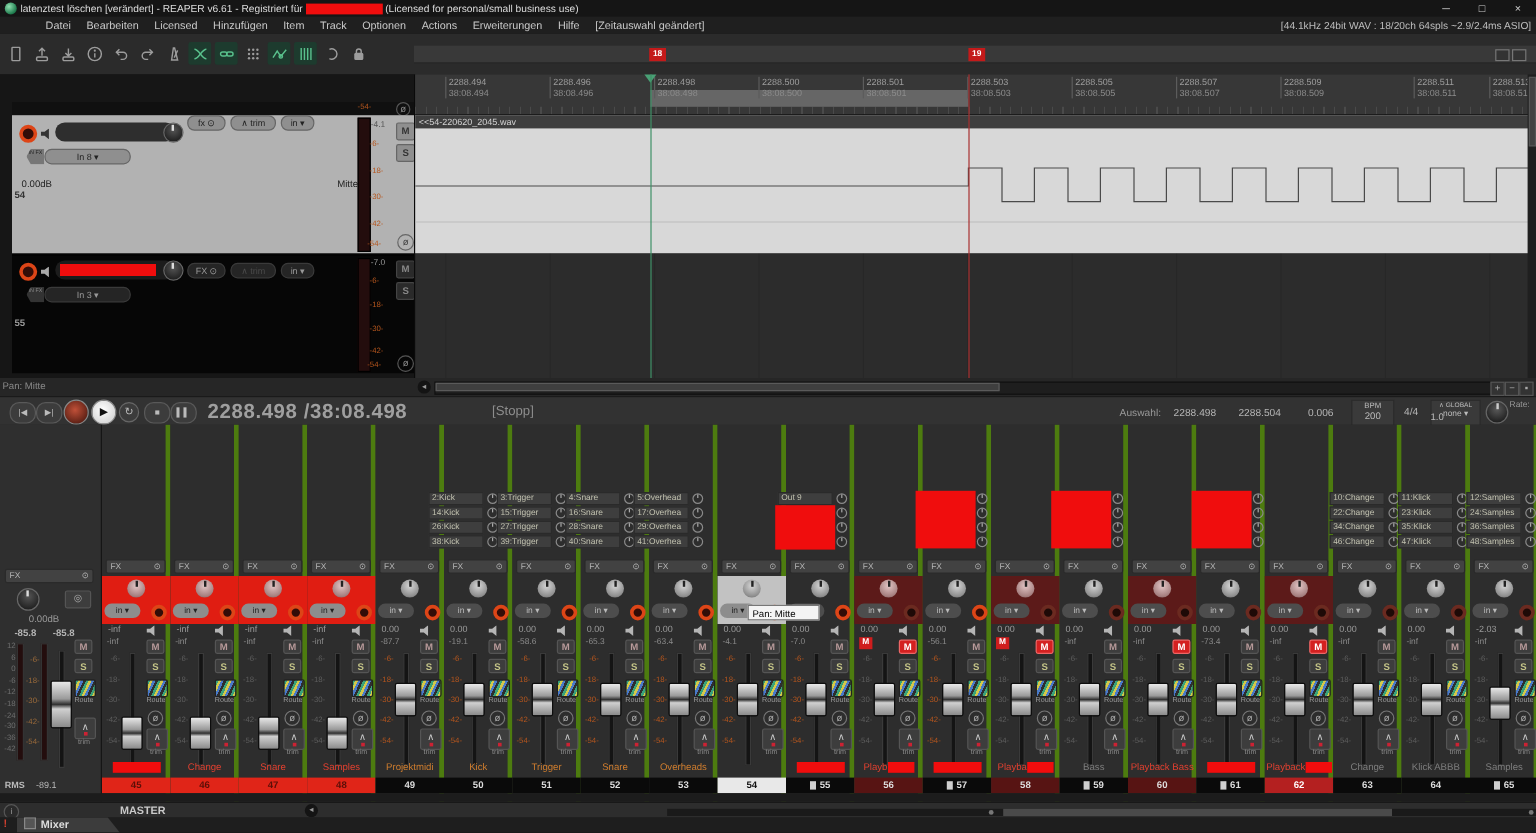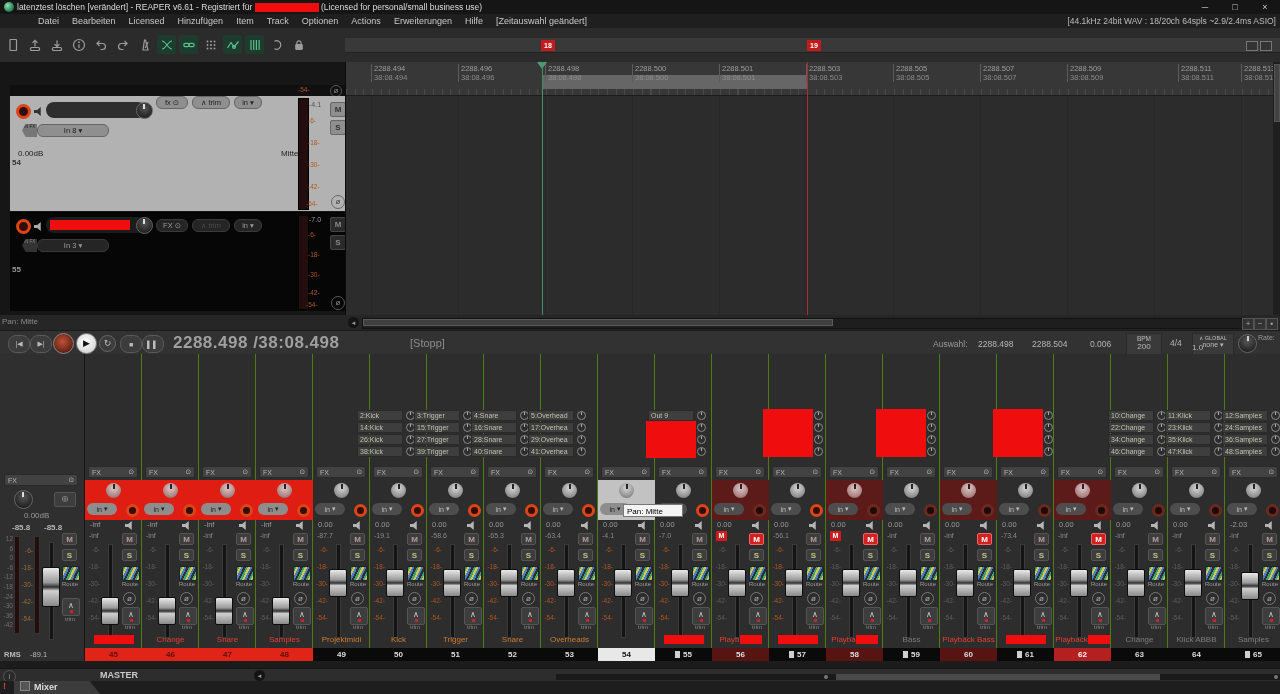--- a/index.html
+++ b/index.html
@@ -89,21 +89,21 @@
   #transport{position:absolute;left:0;top:330px;width:1280px;height:24px;background:#323232;border-top:1px solid #1a1a1a;border-bottom:1px solid #161616;}
   .tbtn{position:absolute;top:4px;height:16px;background:#3c3c3c;border:1px solid #595959;border-radius:8px;color:#bbb;
         font-size:7px;display:flex;align-items:center;justify-content:center;}
   .tcirc{position:absolute;border-radius:50%;}
   #ttime{position:absolute;left:173px;top:2px;font-size:17px;font-weight:bold;color:#9f9f9f;letter-spacing:0.5px;}
   #tstate{position:absolute;left:410px;top:6px;font-size:11px;color:#8d8d8d;}
   .tsel{position:absolute;top:8px;font-size:8.5px;color:#b5b5b5;}
   .tbox{position:absolute;top:2px;height:20px;background:#3a3a3a;border:1px solid #2a2a2a;text-align:center;color:#bbb;}
   
   #mixer{position:absolute;left:0;top:354px;width:1280px;height:314px;background:#262626;}
-  .strip{position:absolute;top:0;width:57px;height:314px;background:#2d2d2d;border-right:1px solid #4d7c0f;box-sizing:border-box;}
+  .strip{position:absolute;top:0;width:57px;height:314px;background:#2d2d2d;border-right:4px solid #4d7c0f;box-sizing:border-box;}
   .fxpill{position:absolute;left:3px;top:112px;width:50px;height:12px;background:#424242;border:1px solid #2a2a2a;border-radius:2px;
           font-size:7px;color:#b5b5b5;display:flex;align-items:center;justify-content:space-between;padding:0 3px;box-sizing:border-box;}
   .topblock{position:absolute;left:0;top:126px;width:57px;height:40px;}
   .t-armed{background:#e01d12;}
   .t-muted{background:#5c1a19;}
   .t-selected{background:#c2c2c2;}
   .sknob{position:absolute;left:21px;top:3px;width:15px;height:15px;border-radius:50%;background:radial-gradient(circle at 50% 35%,#d6d6d6,#8e8e8e 70%,#555);}
   .t-armed .sknob,.t-muted .sknob{background:radial-gradient(circle at 50% 35%,#e3c6c6,#a57f7f 70%,#6a4a4a);}
   .sknob i{position:absolute;left:7px;top:1px;width:1.5px;height:5px;background:#222;}
   .inpill{position:absolute;left:2px;top:23px;width:30px;height:12px;background:#8d8d8d;border-radius:6px;color:#222;font-size:7px;
@@ -436,20 +436,29 @@
           <div class="grid" style="left:286px"></div>
           <div class="grid" style="left:373px"></div>
           <div class="grid" style="left:460px"></div>
           <div class="grid" style="left:547px"></div>
           <div class="grid" style="left:634px"></div>
           <div class="grid" style="left:721px"></div>
           <div class="grid" style="left:808px"></div>
           <div class="grid" style="left:895px"></div>
         </div>
 
+      <div class="item" style="top:34px;height:115px">
+        <div class="itemlabel">&lt;&lt;54-220620_2045.wav</div>
+        <div class="itembody" style="height:104px">
+          <svg class="wave" width="935" height="104">
+            <line x1="0" y1="78" x2="935" y2="78" stroke="#bcbcbc" stroke-width="1"></line>
+            <path id="wave54" fill="none" stroke="#4a4a4a" stroke-width="1" d="M0 48 H461 V33 H489 V61 H516 V33 H544 V61 H571 V33 H599 V61 H626 V33 H654 V61 H681 V33 H709 V61 H736 V33 H764 V61 H791 V33 H819 V61 H846 V33 H874 V61 H901 V33 H929 V61 H935 V48"></path>
+          </svg>
+        </div>
+      </div>
 
 
       <div id="cursorGtri"></div>
       <div id="cursorG"></div>
       <div id="cursorR"></div>
       <div id="vscroll">
           <div class="vh"></div>
         </div>
     </div>
   </div>

